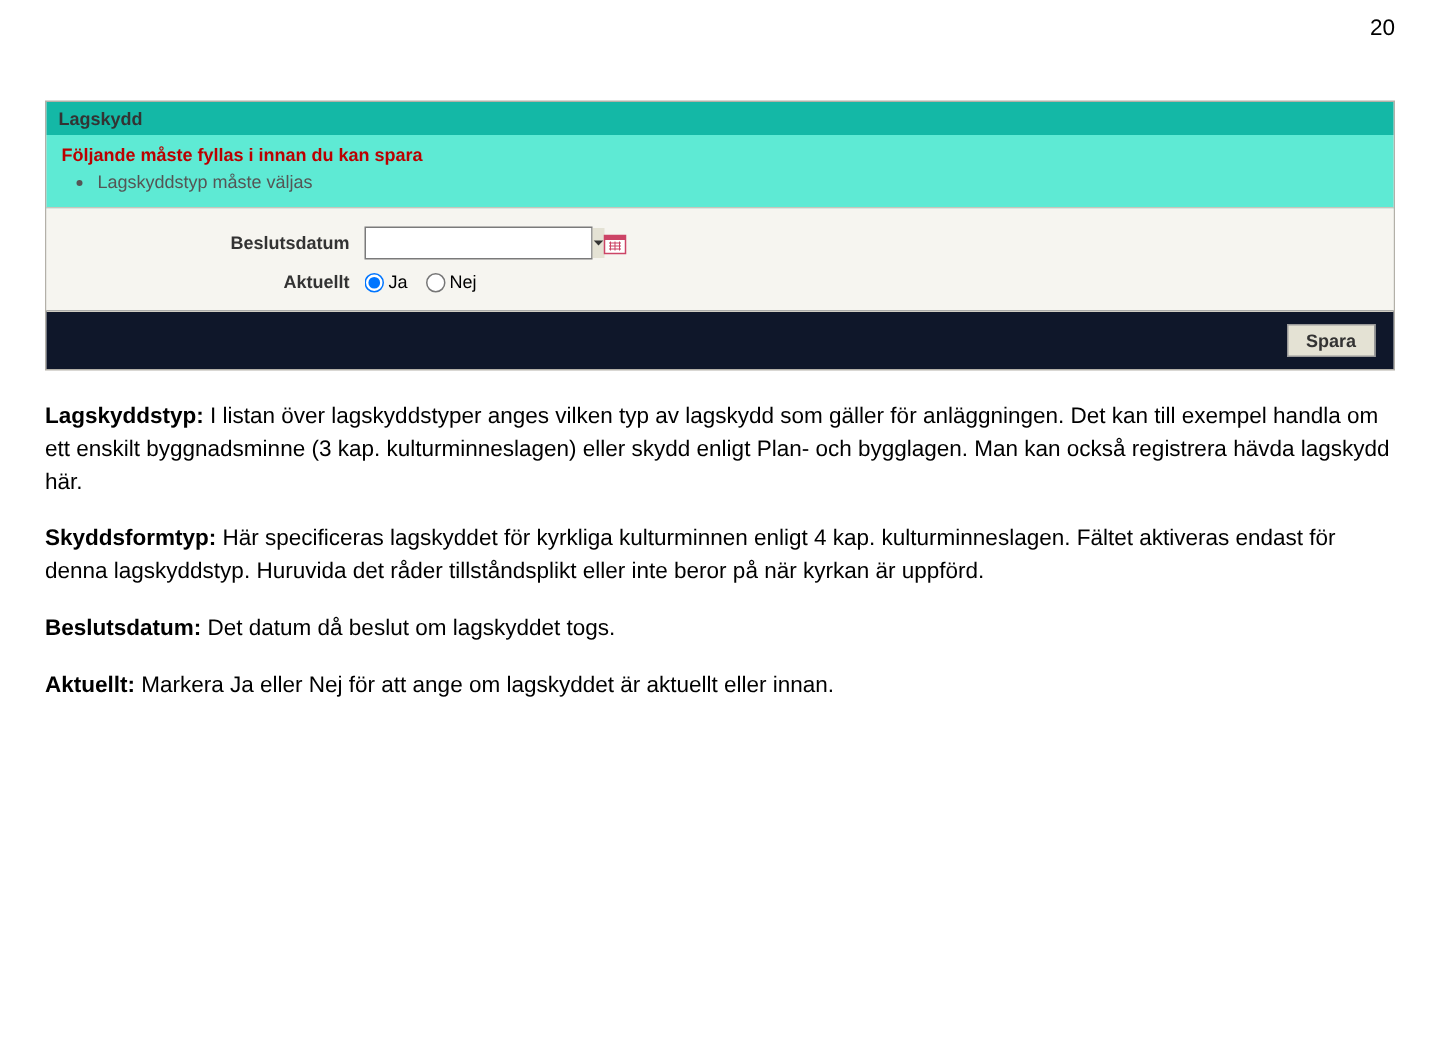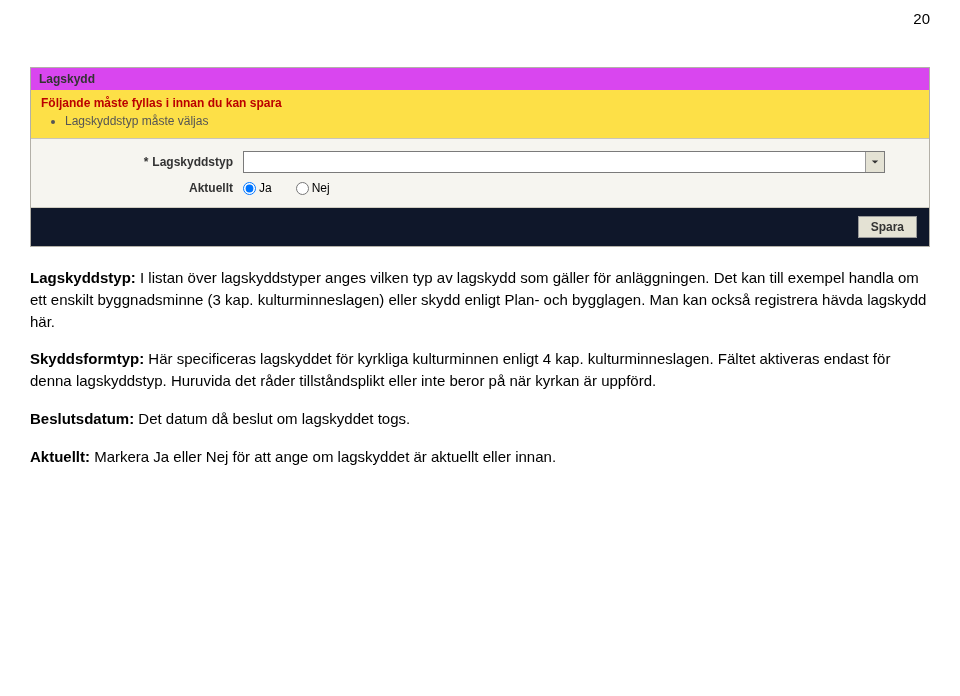--- a/index.html
+++ b/index.html
@@ -13,29 +13,29 @@
   .page-number {
     text-align: right;
     padding: 10px 30px 0 0;
     font-size: 15px;
   }
   .form-container {
     margin: 40px 30px 20px 30px;
     border: 1px solid #b3b0a8;
   }
   .panel-header {
-    background: #d946ef;
+    background: #14b8a6;
     padding: 4px 8px;
     font-size: 12px;
     font-weight: bold;
     color: #333;
     border-bottom: none;
   }
   .validation-box {
-    background: #fde047;
+    background: #5eead4;
     padding: 6px 10px 10px 10px;
     border-bottom: 1px solid #c8c5bb;
   }
   .validation-title {
     color: #b00;
     font-weight: bold;
     font-size: 12px;
     margin-bottom: 4px;
   }
   .validation-list {
@@ -121,21 +121,21 @@
     height: 18px;
     margin-left: 6px;
     display: inline-flex;
     align-items: center;
     justify-content: center;
     cursor: pointer;
   }
   .radio-group {
     display: flex;
     align-items: center;
-    gap: 24px;
+    gap: 12px;
     font-size: 12px;
   }
   .radio-group label {
     display: inline-flex;
     align-items: center;
     gap: 3px;
     cursor: pointer;
   }
   .radio-group input {
     margin: 0;
@@ -178,37 +178,47 @@
 
   <div class="validation-box">
     <div class="validation-title">Följande måste fyllas i innan du kan spara</div>
     <ul class="validation-list">
       <li>Lagskyddstyp måste väljas</li>
     </ul>
   </div>
 
   <div class="form-body">
 
+
+
     <div class="form-row">
-      <div class="form-label">
-        <span class="req">*</span><span>Lagskyddstyp</span>
-      </div>
+      <div class="form-label">Beslutsdatum</div>
       <div class="form-control">
-        <div class="dropdown wide">
-          <input type="text" readonly="" value="" style="">
+        <div class="date-input">
+          <input type="text" value="" style="">
           <div class="dd-btn">
             <svg viewBox="0 0 10 10">
                 <path d="M1 3 L5 7 L9 3 Z" fill="#333"></path>
               </svg>
           </div>
         </div>
+        <span class="cal-icon">
+          <svg width="16" height="16" viewBox="0 0 16 16">
+            <rect x="1" y="3" width="14" height="12" fill="#fff" stroke="#c46" stroke-width="1"></rect>
+            <rect x="1" y="3" width="14" height="3" fill="#c46"></rect>
+            <line x1="4" y1="8" x2="12" y2="8" stroke="#c46" stroke-width="0.7"></line>
+            <line x1="4" y1="10" x2="12" y2="10" stroke="#c46" stroke-width="0.7"></line>
+            <line x1="4" y1="12" x2="12" y2="12" stroke="#c46" stroke-width="0.7"></line>
+            <line x1="5" y1="7" x2="5" y2="13" stroke="#c46" stroke-width="0.7"></line>
+            <line x1="8" y1="7" x2="8" y2="13" stroke="#c46" stroke-width="0.7"></line>
+            <line x1="11" y1="7" x2="11" y2="13" stroke="#c46" stroke-width="0.7"></line>
+          </svg>
+        </span>
       </div>
     </div>
-
-
 
     <div class="form-row">
       <div class="form-label">Aktuellt</div>
       <div class="form-control">
         <div class="radio-group">
           <label>
             <input type="radio" name="aktuellt" checked="" style="">
             <span>Ja</span>
           </label>
           <label>

